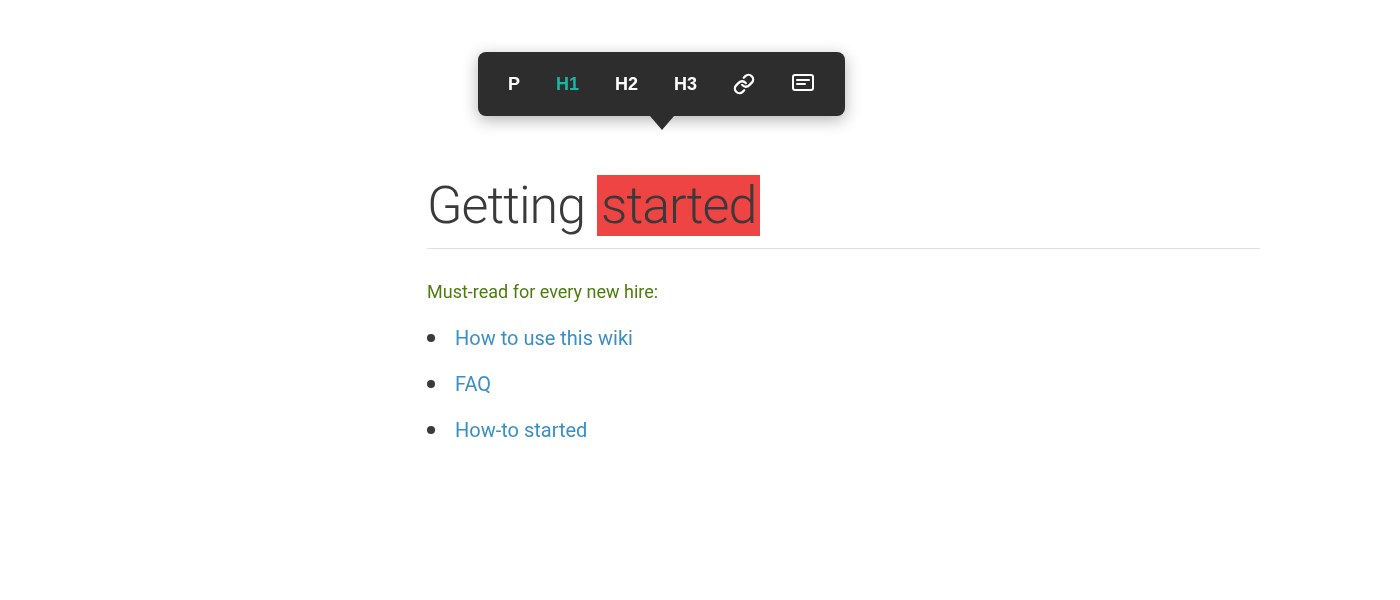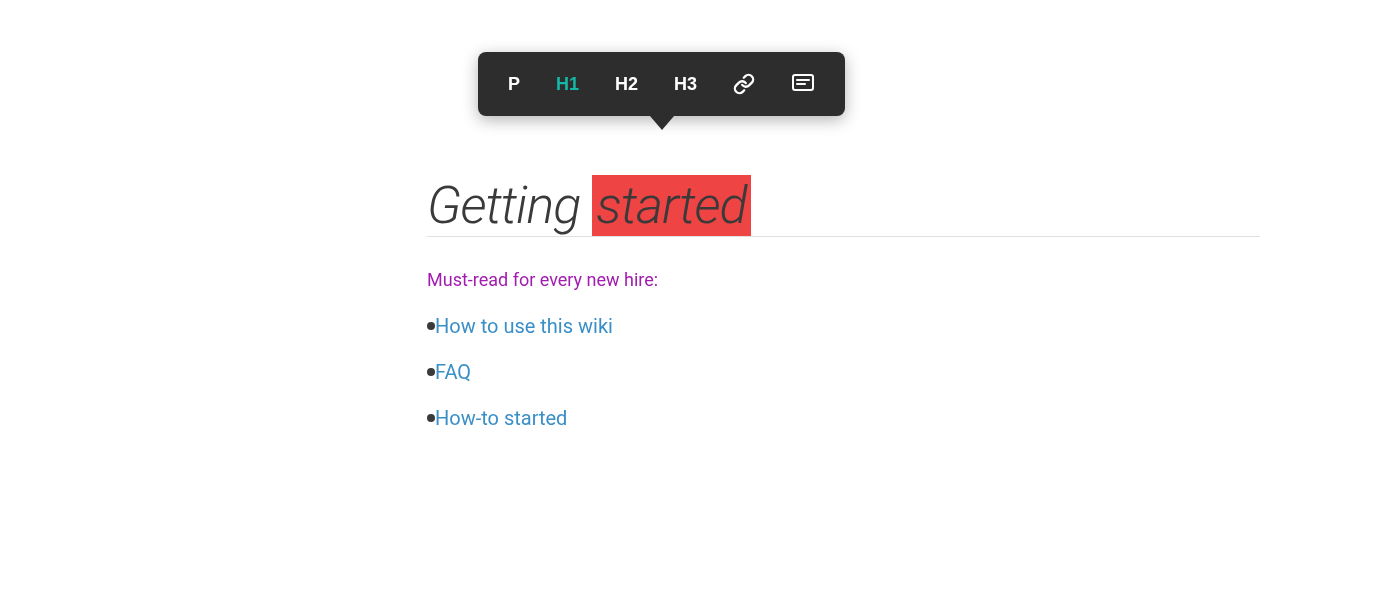--- a/index.html
+++ b/index.html
@@ -89,24 +89,23 @@
       position: absolute;
       top: 175px;
       left: 427px;
       right: 140px;
     }
 
     .page-title-row {
       display: flex;
       align-items: baseline;
       gap: 0;
-      padding-bottom: 0;
+      padding-bottom: 12px;
       border-bottom: 1px solid #e0e0e0;
       margin-bottom: 32px;
-      font-style: italic;
     }
 
     .page-title-prefix {
       font-size: 52px;
       font-weight: 300;
       color: #3a3a3a;
       letter-spacing: -1px;
     }
 
     .page-title-highlight {
@@ -114,35 +113,35 @@
       font-weight: 300;
       color: #3a3a3a;
       letter-spacing: -1px;
       background: #ef4444;
       padding: 0 4px;
       margin-left: 12px;
     }
 
     .page-subtitle {
       font-size: 18px;
-      color: #a21caf;
+      color: #4d7c0f;
       margin-bottom: 24px;
       font-weight: 400;
     }
 
     .bullet-list {
       list-style: none;
       padding: 0;
       margin: 0;
     }
 
     .bullet-list li {
       display: flex;
       align-items: center;
-      gap: 0;
+      gap: 20px;
       margin-bottom: 22px;
       font-size: 20px;
     }
 
     .bullet-dot {
       width: 8px;
       height: 8px;
       border-radius: 50%;
       background: #3a3a3a;
       flex-shrink: 0;

